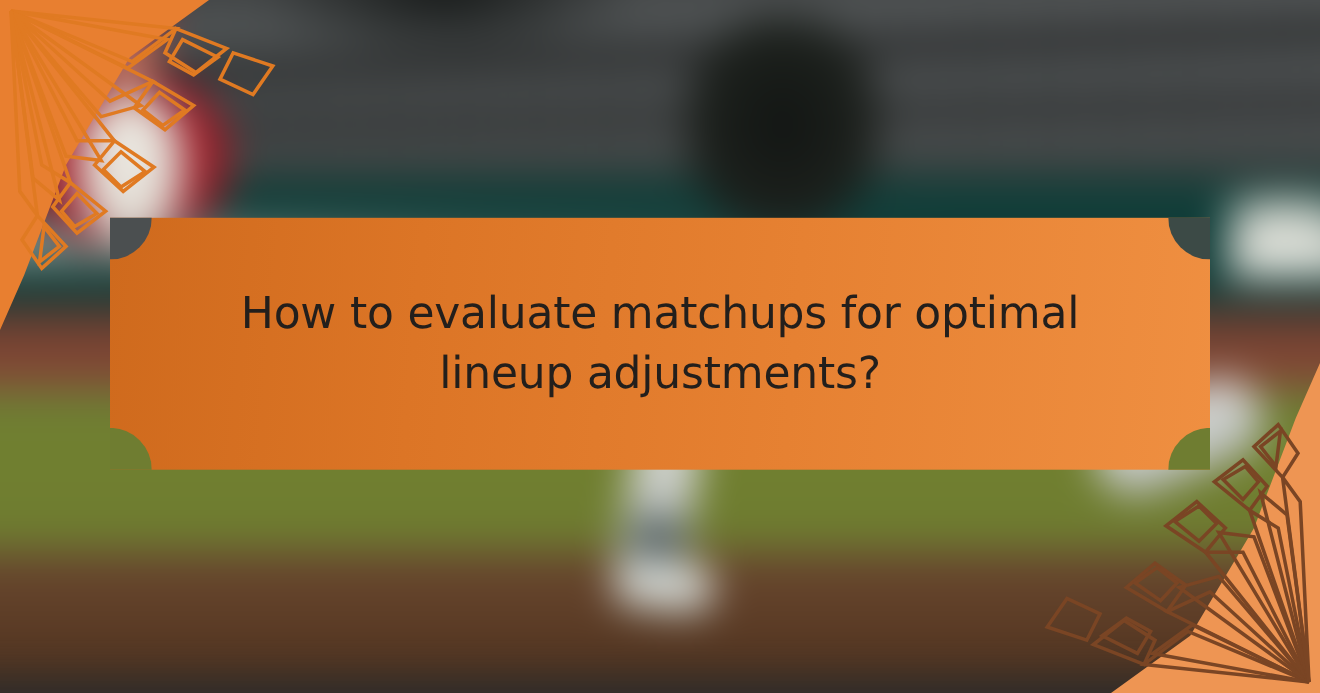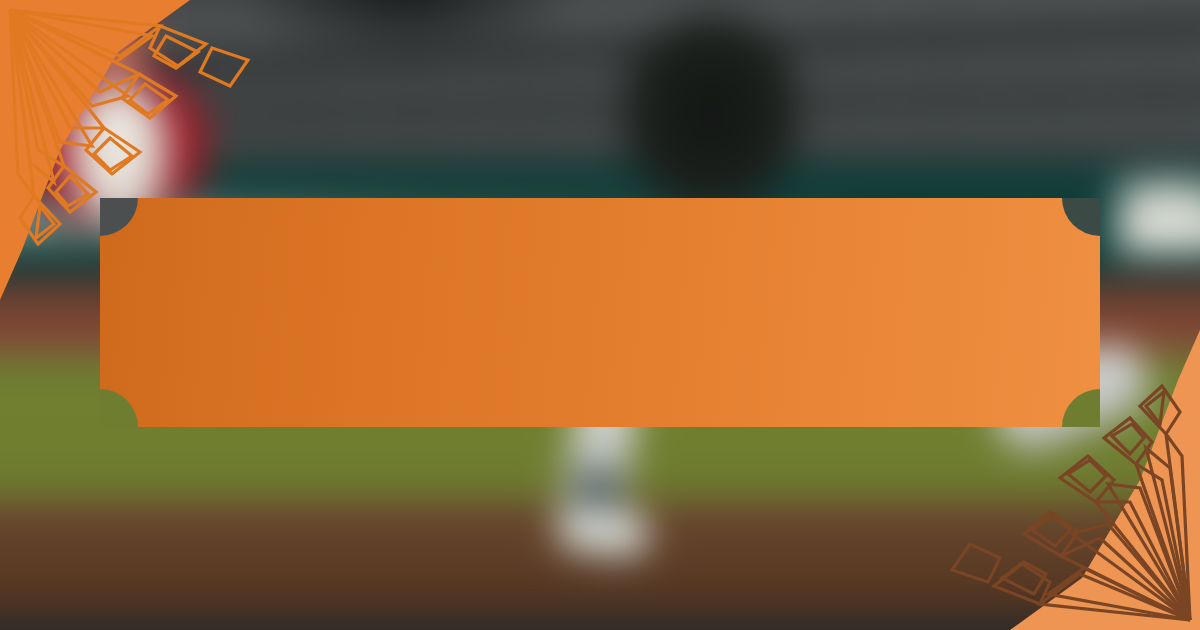--- a/index.html
+++ b/index.html
@@ -171,15 +171,16 @@
     <div class="carve tr">
         <span style="background: rgb(60, 74, 70);"></span>
       </div>
     <div class="carve bl">
         <span style="background: rgb(111, 125, 49);"></span>
       </div>
     <div class="carve br">
         <span style="background: rgb(111, 125, 49);"></span>
       </div>
 
+    <h1 class="title">How to evaluate matchups for optimal lineup adjustments?</h1>
   </div>
 
 </div>
 
 </body></html>

